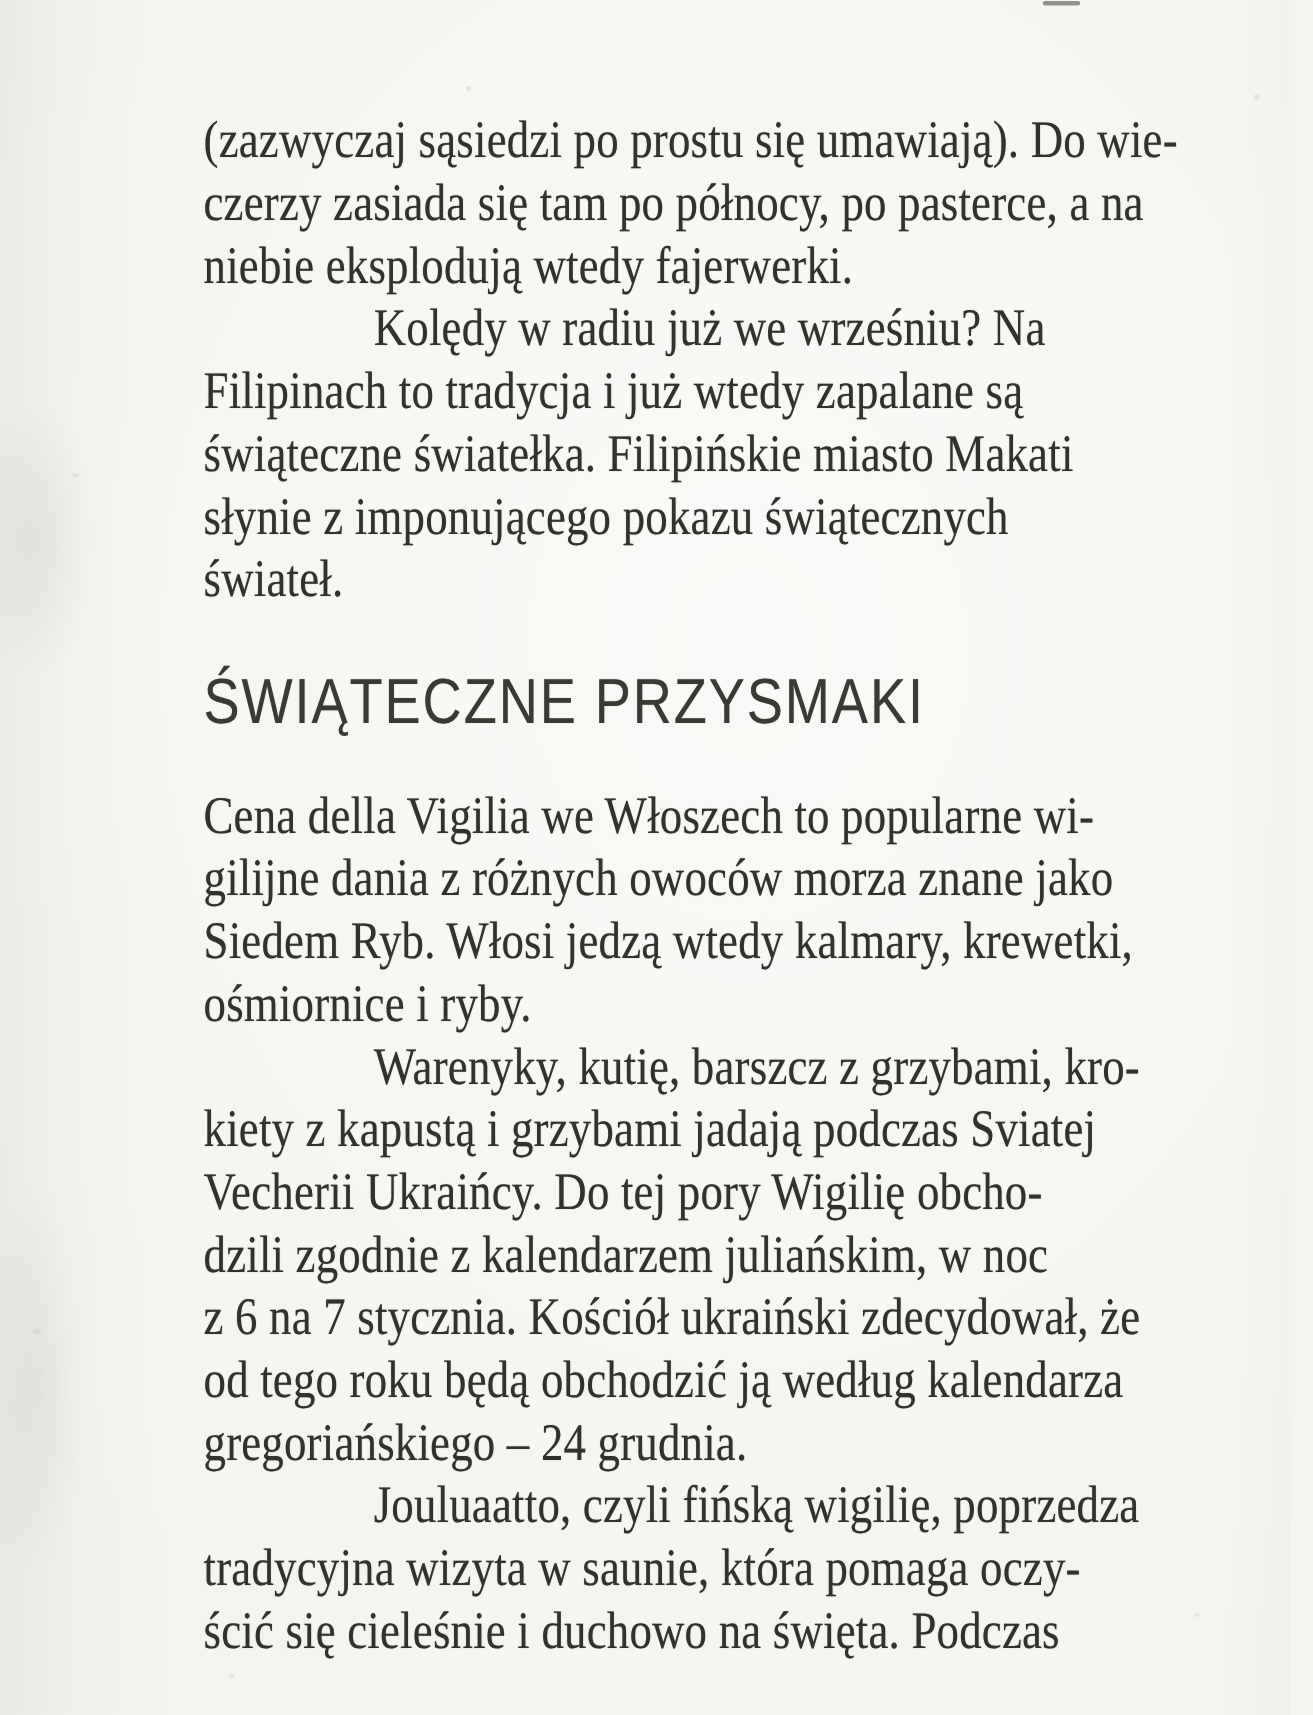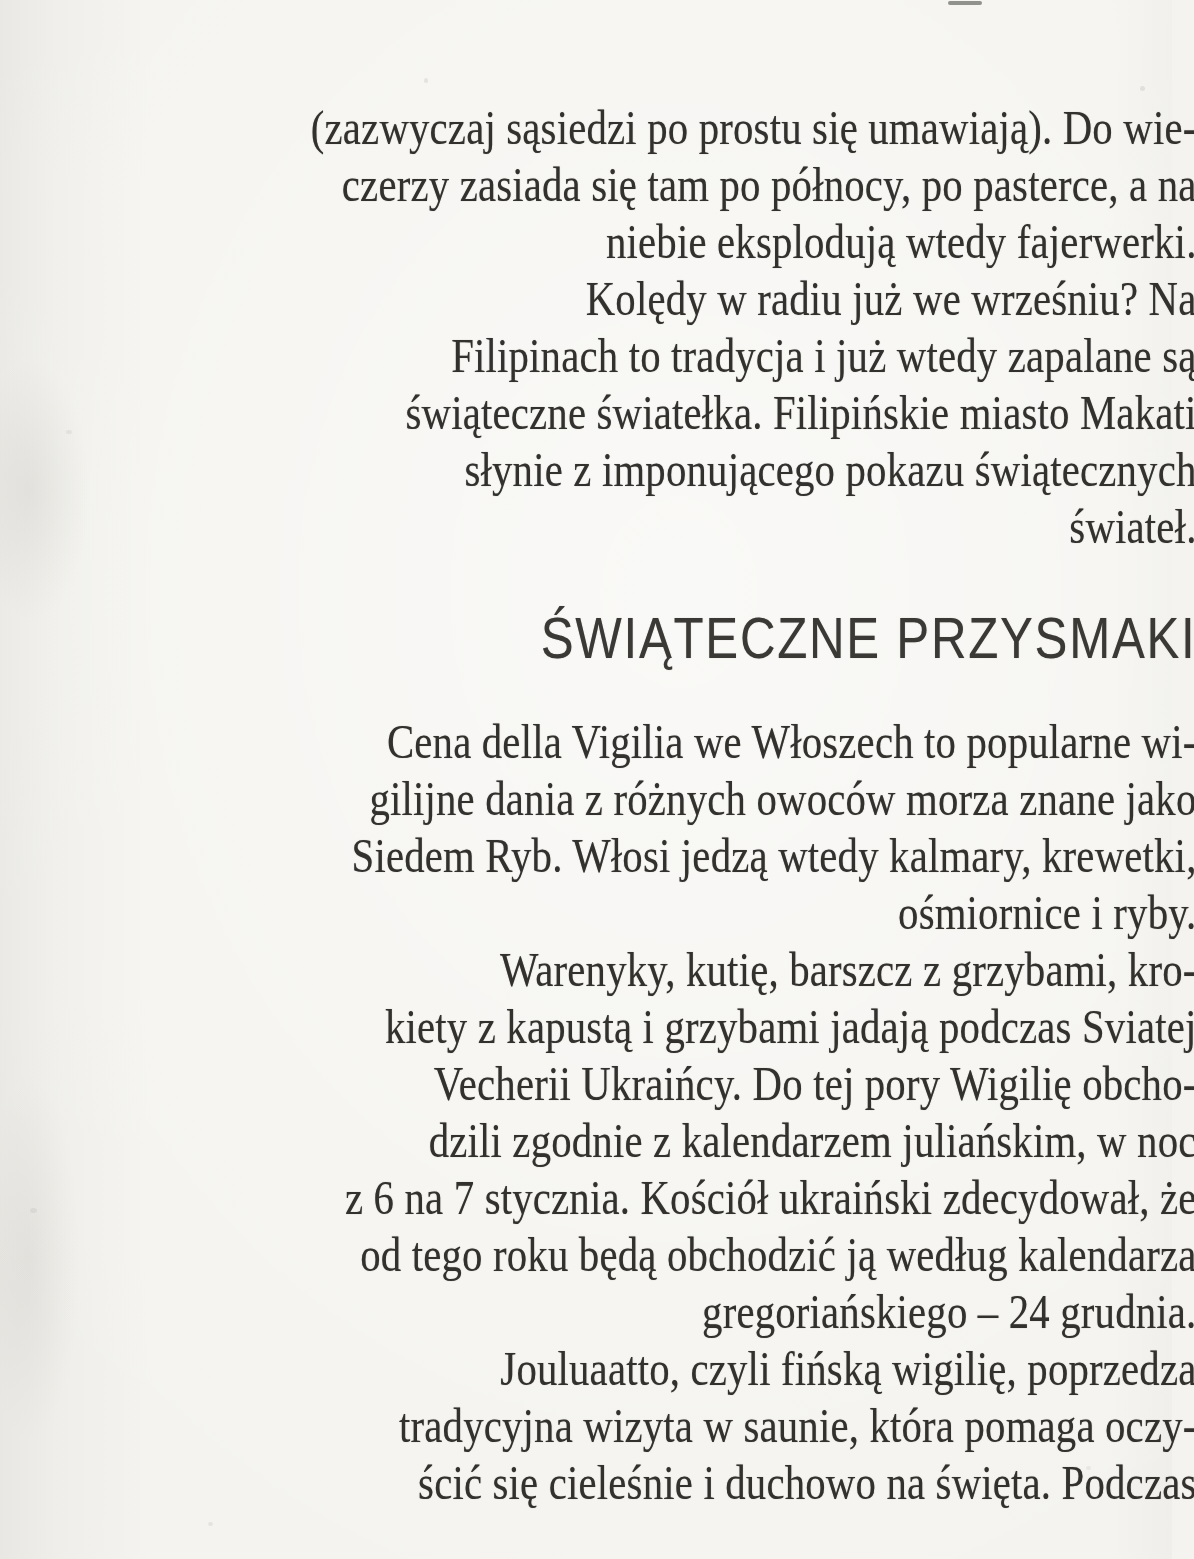--- a/index.html
+++ b/index.html
@@ -14,21 +14,20 @@
     background:var(--paper);
     font-family:"Liberation Serif",serif;
   }
   .paper{
     position:absolute;left:0;top:0;width:1172px;height:1559px;
     background:
       radial-gradient(120% 110% at 58% 38%, rgba(255,255,255,0.5) 0%, rgba(255,255,255,0) 65%),
       linear-gradient(90deg, rgba(148,146,138,0.12) 0px, rgba(148,146,138,0.05) 60px, rgba(148,146,138,0) 150px),
       linear-gradient(270deg, rgba(148,146,138,0.05) 0px, rgba(148,146,138,0) 60px),
       var(--paper);
-    text-align: right;
   }
   
   .blotch{position:absolute;border-radius:50%;pointer-events:none;}
   .b1{left:-30px;top:360px;width:120px;height:260px;background:radial-gradient(closest-side,rgba(150,148,140,0.14),rgba(150,148,140,0));}
   .b2{left:-20px;top:1080px;width:100px;height:360px;background:radial-gradient(closest-side,rgba(150,148,140,0.12),rgba(150,148,140,0));}
   .speck{position:absolute;border-radius:50%;background:rgba(95,93,88,0.4);}
   .s1{left:948px;top:1px;width:34px;height:4px;border-radius:2px;background:rgba(62,62,60,0.55);}
   .s2{left:1140px;top:86px;width:5px;height:5px;opacity:.3;}
   .s3{left:66px;top:430px;width:6px;height:4px;opacity:.22;}
   .s4{left:30px;top:1208px;width:7px;height:5px;opacity:.22;}

